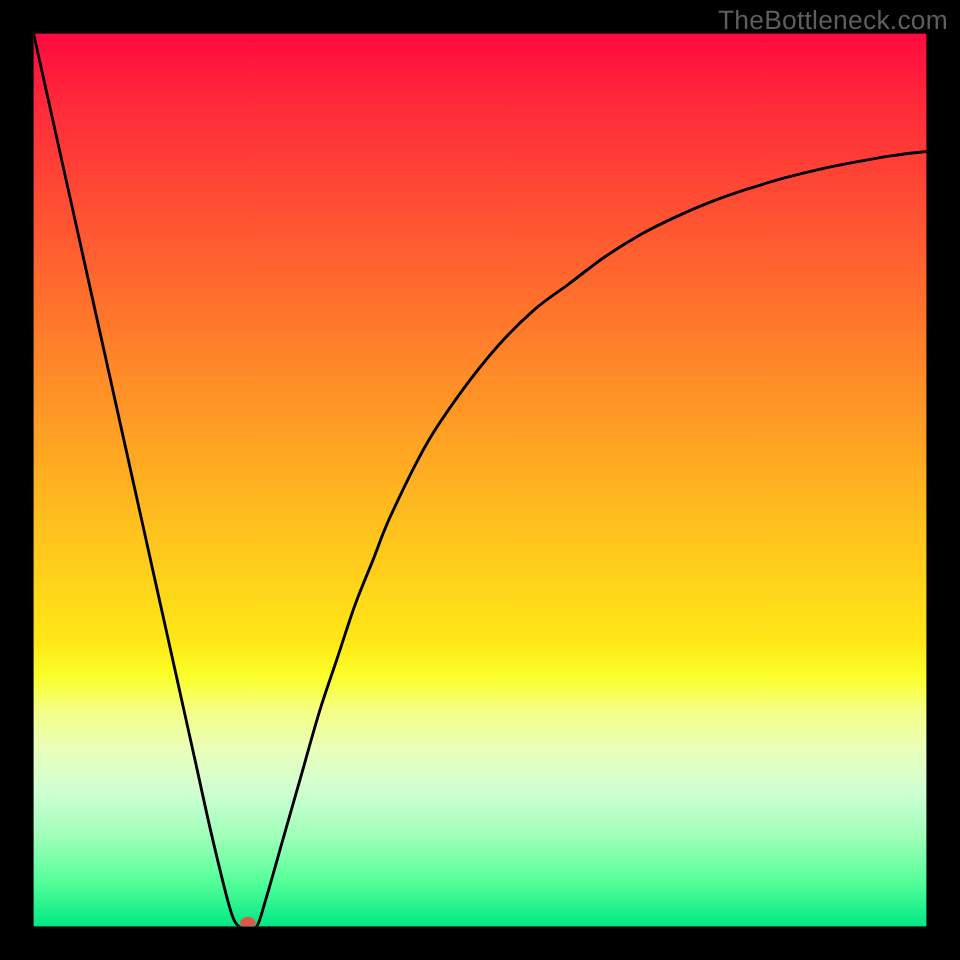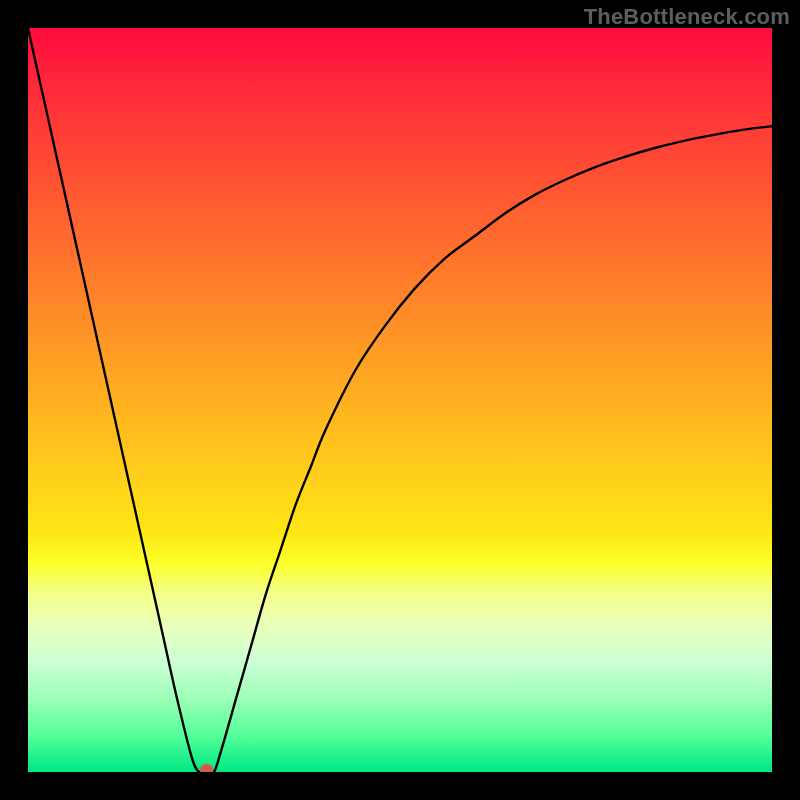--- a/index.html
+++ b/index.html
@@ -16,21 +16,21 @@
     width: 800px;
     height: 800px;
     background: #000;
   }
   .watermark {
     position: absolute;
     top: 4px;
     right: 10px;
     color: #5e5e5e;
     font-size: 22px;
-    font-weight: 700;
+    font-weight: 400;
     letter-spacing: 0.2px;
     z-index: 5;
     user-select: none;
   }
   .plot {
     position: absolute;
     left: 28px;
     top: 28px;
     width: 744px;
     height: 744px;

